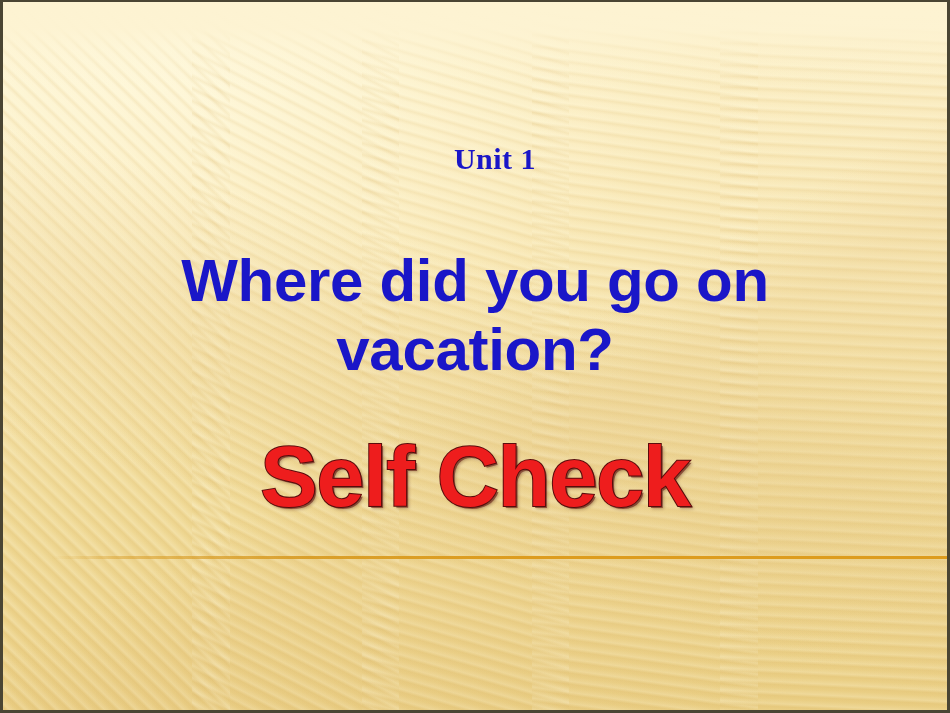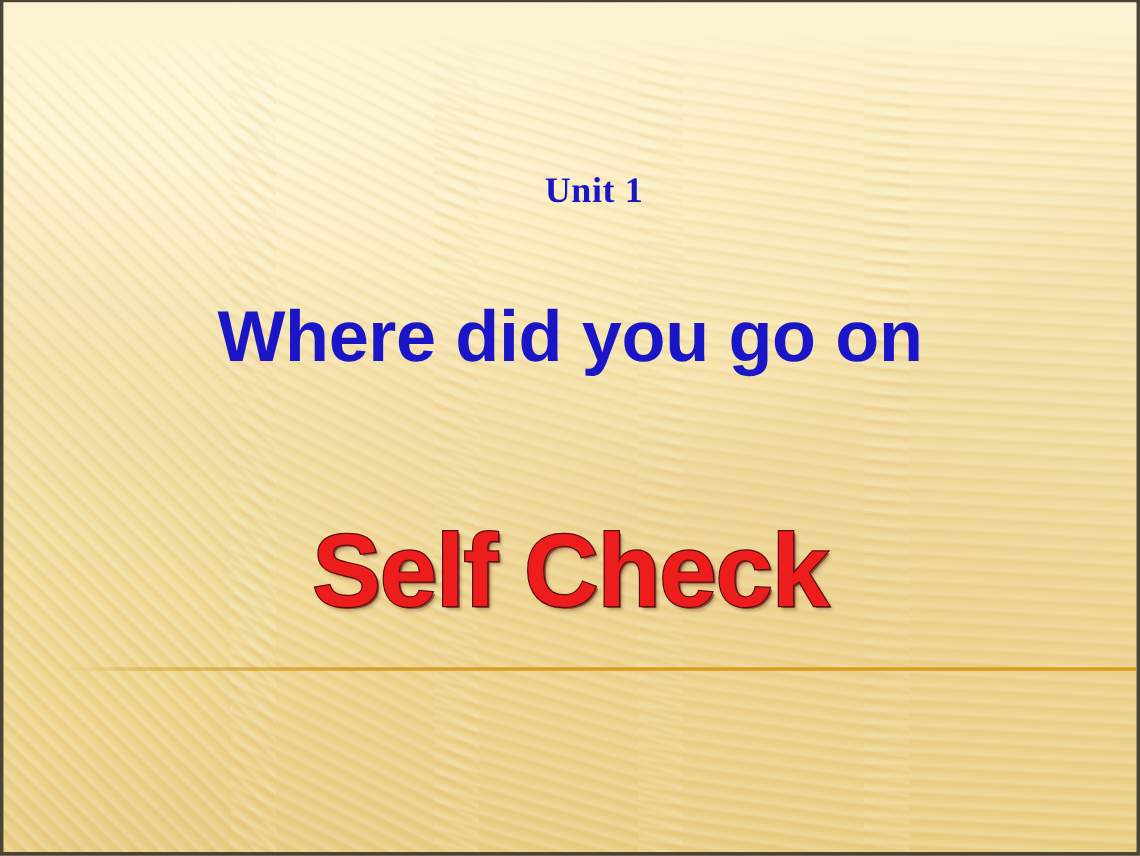--- a/index.html
+++ b/index.html
@@ -236,18 +236,19 @@
   <div class="bg-layer bg-band2"></div>
 
   <div class="divider"></div>
 
   <div class="content">
 
     <div class="title-line" id="unit-line">Unit 1</div>
 
     <div id="question-block">
       <span>Where did you go on</span>
+      <span>vacation?</span>
     </div>
 
     <div id="selfcheck-line">Self Check</div>
 
   </div>
 </div>
 
 </body></html>

